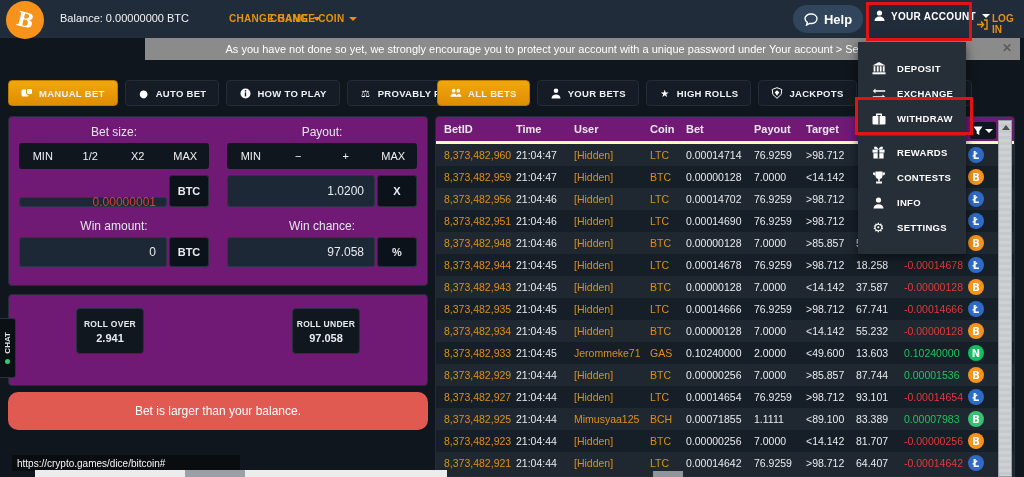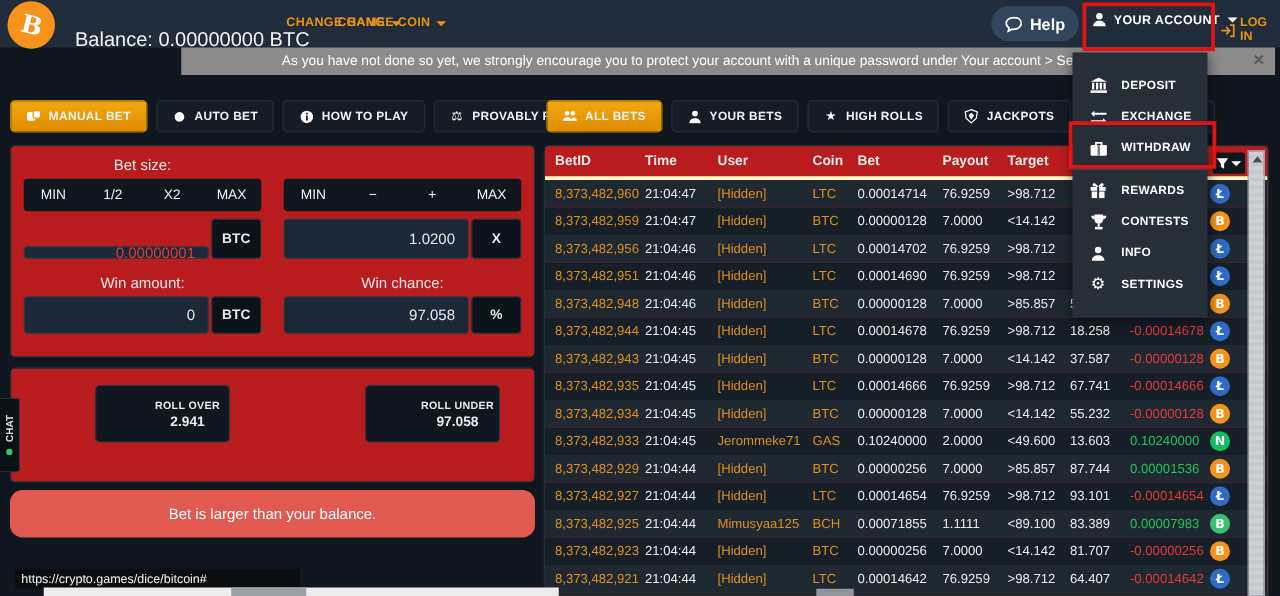--- a/index.html
+++ b/index.html
@@ -5,21 +5,21 @@
   html,body{margin:0;padding:0;background:#0d1319;}
   .stage{position:relative;width:1024px;height:477px;overflow:hidden;
          background:#10161d;font-family:"Liberation Sans",sans-serif;color:#e8ebee;}
   .glyph{font-family:"DejaVu Sans",sans-serif;}
 
   
   .topbar{position:absolute;left:0;top:0;width:1024px;height:38px;background:#202c3a;}
   .logo{position:absolute;left:6px;top:1px;width:38px;height:38px;border-radius:50%;
         background:#f7931a;display:flex;align-items:center;justify-content:center;z-index:3;}
   .logo b{color:#fff;font-size:20px;transform:rotate(14deg);font-family:"DejaVu Serif",serif;}
-  .balance{position:absolute;left:60px;top:12px;font-size:16px;color:#f2f4f6;margin-top:12px;}
+  .balance{position:absolute;left:60px;top:12px;font-size:11px;color:#f2f4f6;}
   .toplink{position:absolute;top:13px;font-size:10px;font-weight:bold;letter-spacing:.3px;
            color:#e8920e;cursor:pointer;display:flex;align-items:center;gap:5px;}
   .tl-game{left:185px;padding-left:44px;} .tl-coin{left:270px;}
   .caret{width:0;height:0;border-left:4px solid transparent;border-right:4px solid transparent;
          border-top:4px solid currentColor;display:inline-block;}
   .help-pill{position:absolute;left:793px;top:5px;width:70px;height:28px;border-radius:15px;
              background:#31455c;display:flex;align-items:center;justify-content:center;gap:6px;
              color:#fff;font-size:13px;font-weight:bold;cursor:pointer;}
   .account-btn{position:absolute;left:874px;top:10px;display:flex;align-items:center;gap:6px;
                color:#fff;font-size:10px;font-weight:bold;letter-spacing:.3px;cursor:pointer;}
@@ -36,38 +36,38 @@
   .tabrow{position:absolute;display:flex;gap:7px;height:26px;}
   .tab{height:26px;display:flex;align-items:center;gap:6px;padding:0 12px;border-radius:4px;
        background:#151c26;border:1px solid #232c37;font-size:9.5px;font-weight:bold;
        letter-spacing:.3px;color:#f0f2f4;cursor:pointer;box-sizing:border-box;}
   .tab.active{background:linear-gradient(#f2a70e,#de8d02);border-color:#b97a00;}
   .ticon{width:12px;height:12px;display:inline-flex;align-items:center;justify-content:center;
          color:#fff;font-size:10px;}
 
   
   .left-tabs{left:8px;top:80px;}
-  .panel{position:absolute;background:#b91c1c;border:1px solid #242e39;border-radius:4px;box-sizing:border-box;}
+  .panel{position:absolute;background:#701a75;border:1px solid #242e39;border-radius:4px;box-sizing:border-box;}
   .bet-panel{left:8px;top:116px;width:420px;height:170px;}
   .half-label{position:absolute;top:8px;width:190px;text-align:center;font-size:12px;color:#e3e7ea;}
   .steps{position:absolute;top:26px;width:190px;height:26px;background:#0f161e;border-radius:3px;
          display:flex;}
   .step{flex:1;display:flex;align-items:center;justify-content:center;font-size:11px;
         font-weight:normal;color:#f0f2f4;cursor:pointer;}
   .inrow{position:absolute;width:190px;height:32px;display:flex;gap:2px;}
   .infield{flex:1;background:#1c2836;border:1px solid #2a3async6;border:1px solid #2a3646;border-radius:3px;
            display:flex;align-items:center;justify-content:flex-end;padding-right:10px;
            font-size:12px;box-sizing:border-box;}
   .unit{width:38px;background:#0c1219;border:1px solid #262f3a;border-radius:3px;
         display:flex;align-items:center;justify-content:center;font-size:11px;font-weight:bold;}
   .red-val{color:#e23b3b;margin-top:22px;}
   .roll-panel{left:8px;top:294px;width:420px;height:92px;}
   .roll-btn{position:absolute;top:13px;width:66px;height:44px;background:#10171f;
             border:1px solid #28313c;border-radius:4px;display:flex;flex-direction:column;
-            align-items:center;justify-content:center;gap:3px;cursor:pointer;padding-left:40px;}
+            align-items:center;justify-content:center;gap:3px;cursor:pointer;}
   .roll-btn .rl{font-size:8.5px;font-weight:bold;letter-spacing:.3px;}
   .roll-btn .rv{font-size:11px;font-weight:bold;}
   .warning{position:absolute;left:8px;top:392px;width:420px;height:38px;background:#e05a52;
            border-radius:10px;display:flex;align-items:center;justify-content:center;
            font-size:12px;color:#ffffff;}
 
   
   .chat{position:absolute;left:0;top:318px;width:15px;height:58px;background:#0b1015;
         border:1px solid #2a333d;border-left:none;border-radius:0 3px 3px 0;
         display:flex;flex-direction:column;align-items:center;justify-content:center;gap:5px;cursor:pointer;}
@@ -201,20 +201,21 @@
       <span>HOW TO PLAY</span>
     </div>
     <div class="tab">
       <span class="ticon glyph">⚖</span>
       <span>PROVABLY FAIR</span>
     </div>
   </div>
 
   <div class="panel bet-panel">
     <div class="half-label" style="left:10px;">Bet size:</div>
+    <div class="half-label" style="left:218px;">Payout:</div>
 
     <div class="steps" style="left:10px;">
       <span class="step">MIN</span>
       <span class="step">1/2</span>
       <span class="step">X2</span>
       <span class="step">MAX</span>
     </div>
     <div class="steps" style="left:218px;">
       <span class="step">MIN</span>
       <span class="step">−</span>

